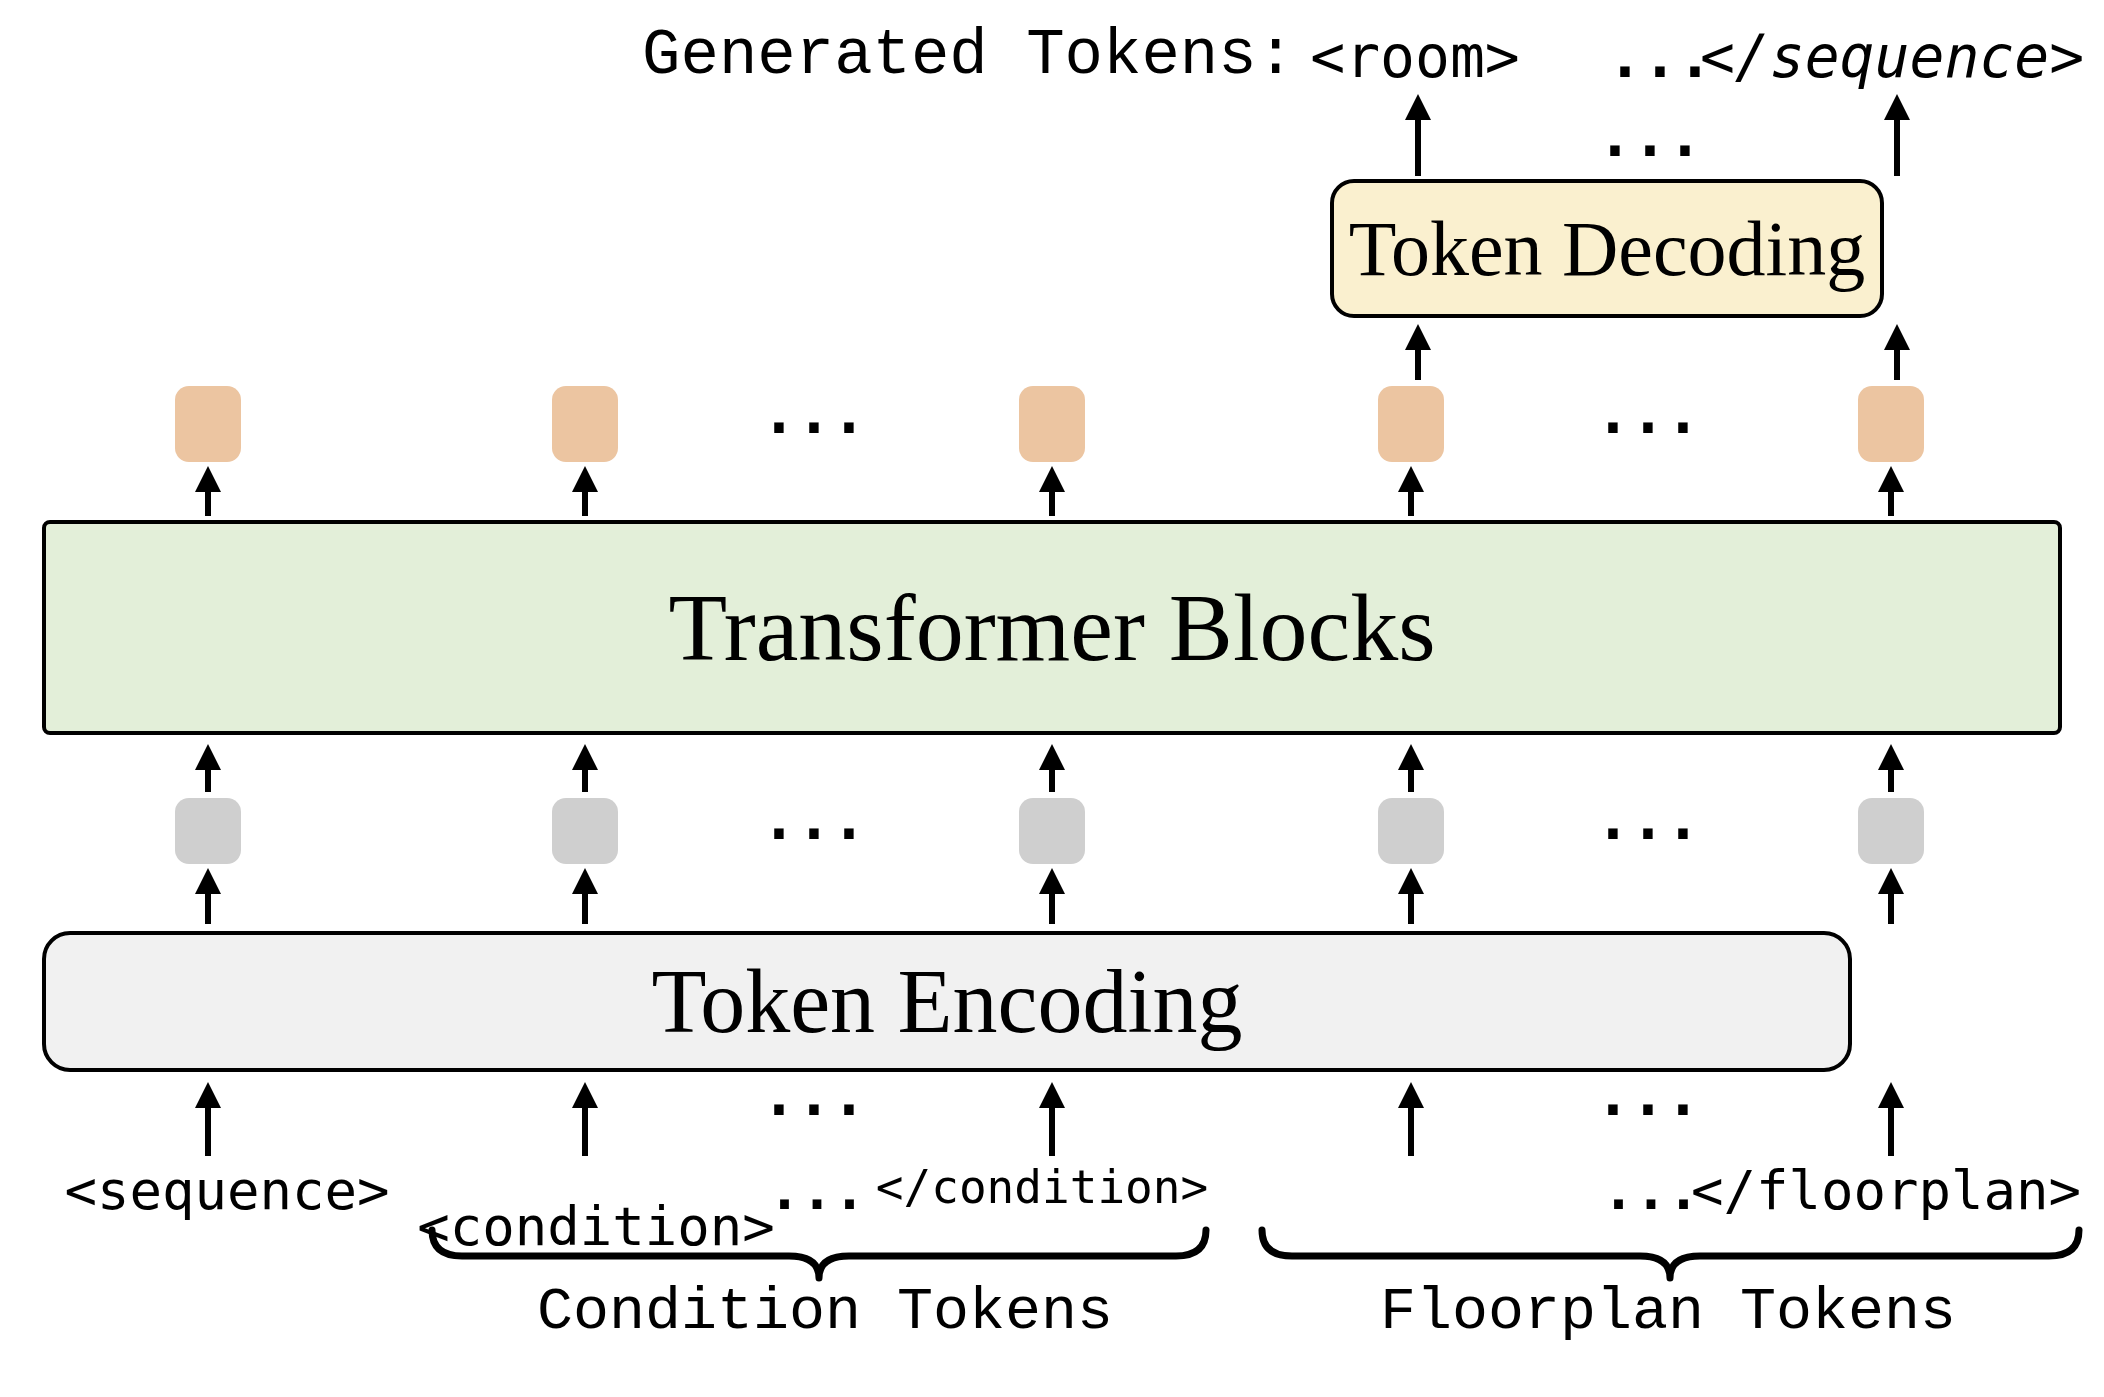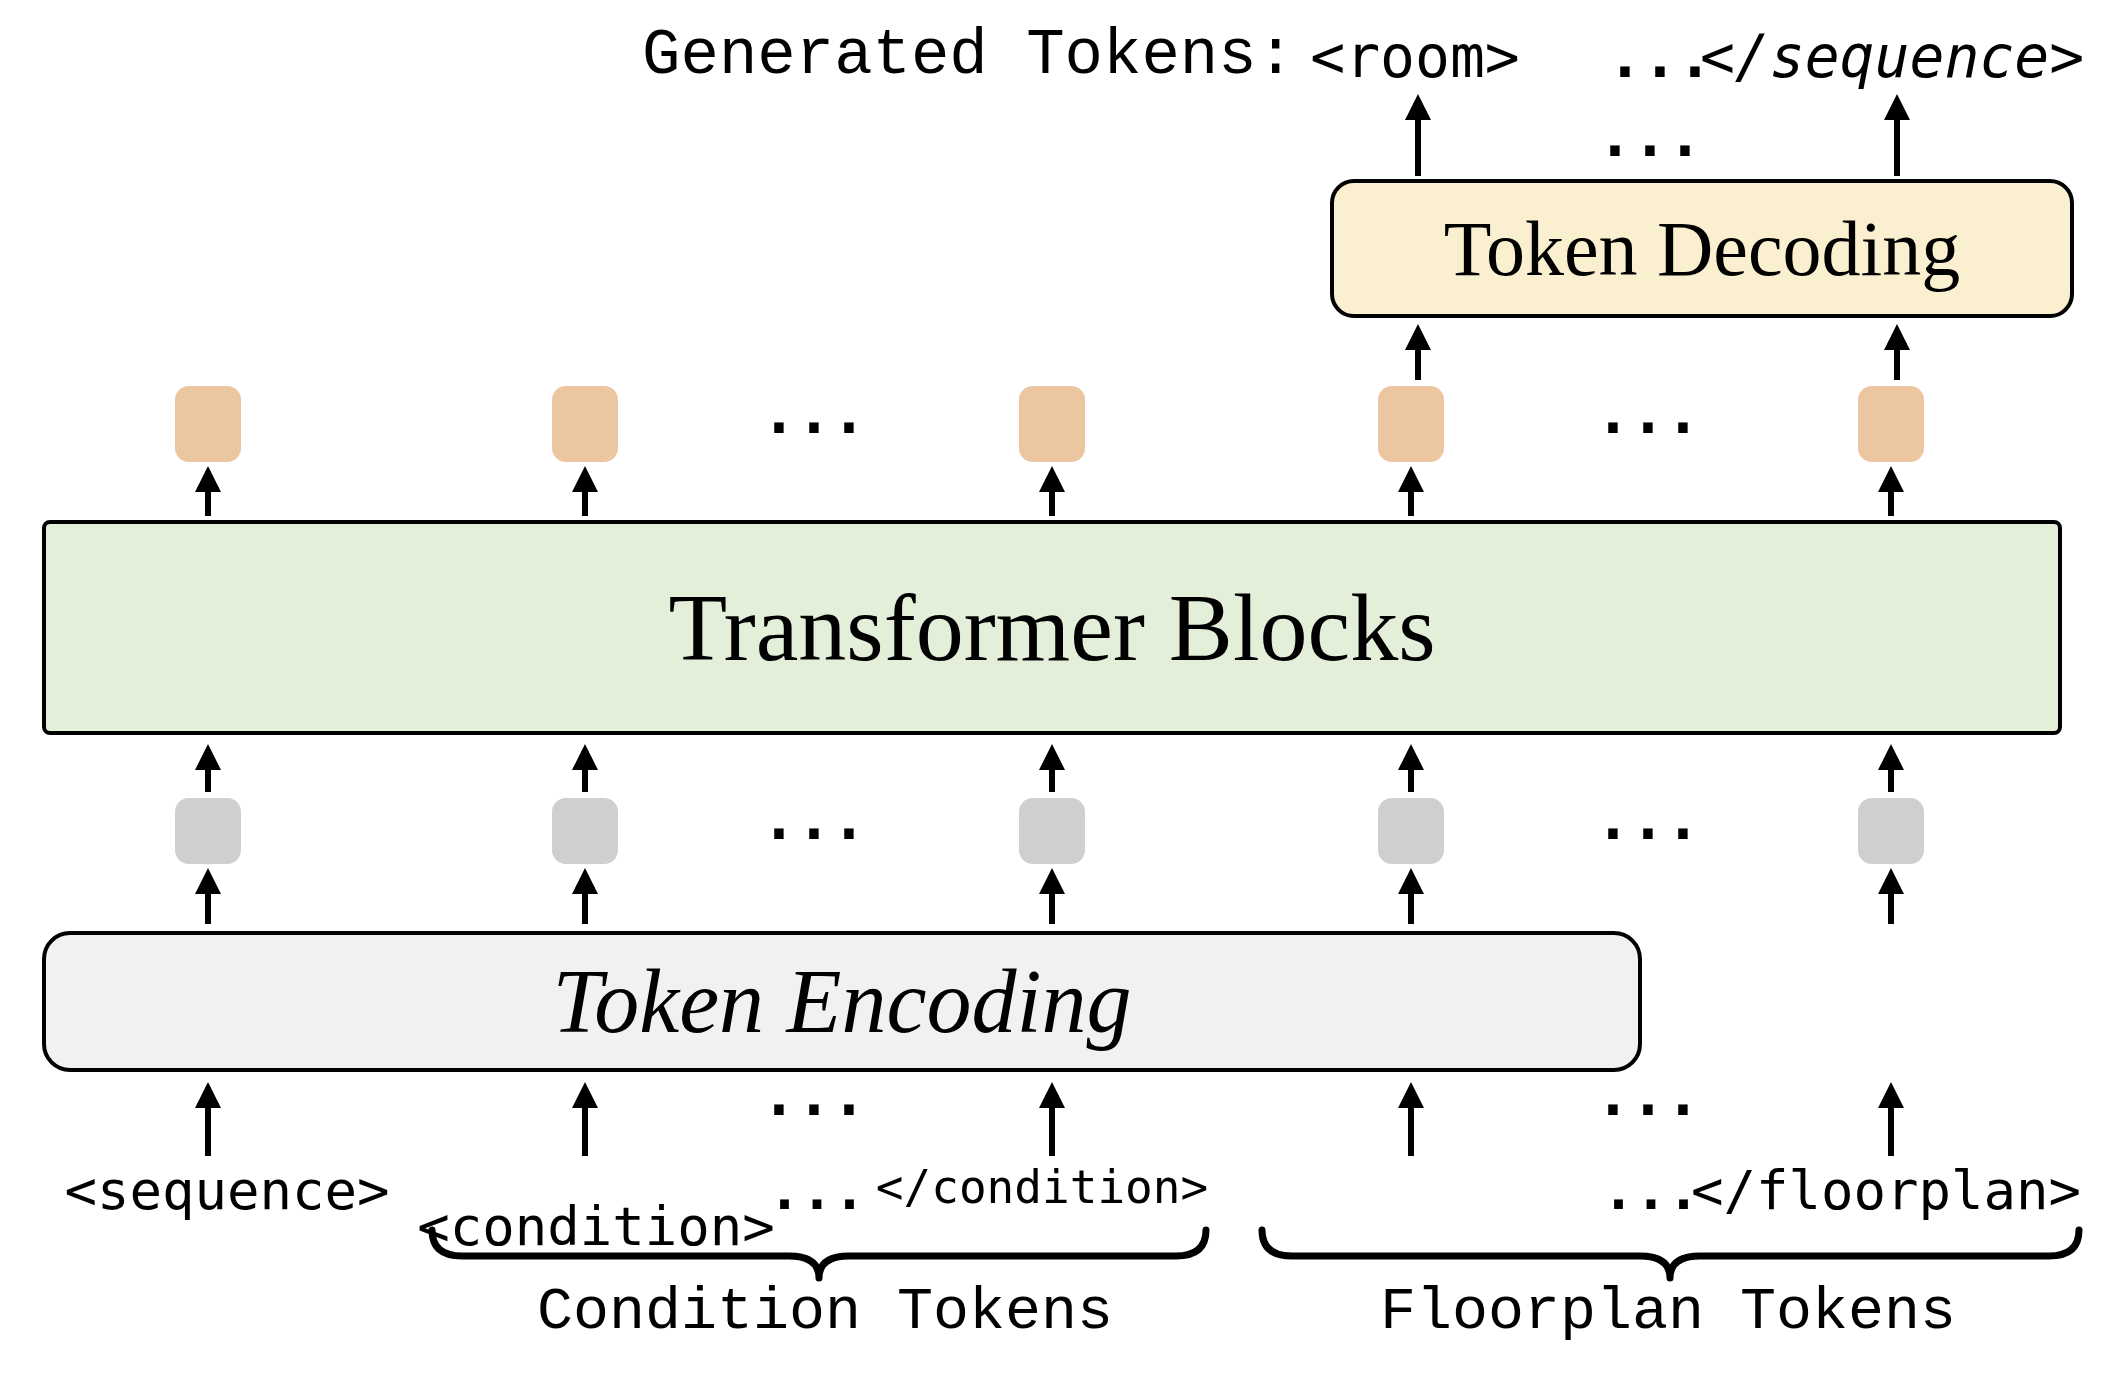--- a/index.html
+++ b/index.html
@@ -26,34 +26,33 @@
   .dots { font-family:"DejaVu Sans Mono", monospace; font-weight:bold; }
 
   .box {
     position:absolute; box-sizing:border-box;
     border:4px solid #000;
     display:flex; align-items:center; justify-content:center;
     font-family:"Liberation Serif", serif;
     white-space:nowrap;
   }
   .box-decoding {
-    left:1330px; top:179px; width:744px; height:139px;
+    left:1330px; top:179px; width:554px; height:139px;
     border-radius:24px; background:var(--decoding-fill,#faf0cf);
     font-size:78px;
   }
   .box-transformer {
     left:42px; top:520px; width:2020px; height:215px;
     border-radius:8px; background:var(--transformer-fill,#e3efd9);
     font-size:96px;
   }
   .box-encoding {
-    left:42px; top:931px; width:1600px; height:141px;
+    left:42px; top:931px; width:1810px; height:141px;
     border-radius:28px; background:var(--encoding-fill,#f1f1f1);
     font-size:90px;
-    font-style:italic;
   }
 
   .sq {
     position:absolute; border-radius:14px;
   }
   .sq-orange { background:var(--output-embedding,#ecc5a1); }
   .sq-gray   { background:var(--input-embedding,#cfcfcf); }
 
   .arrow { position:absolute; width:26px; }
   .arrow::before {            

